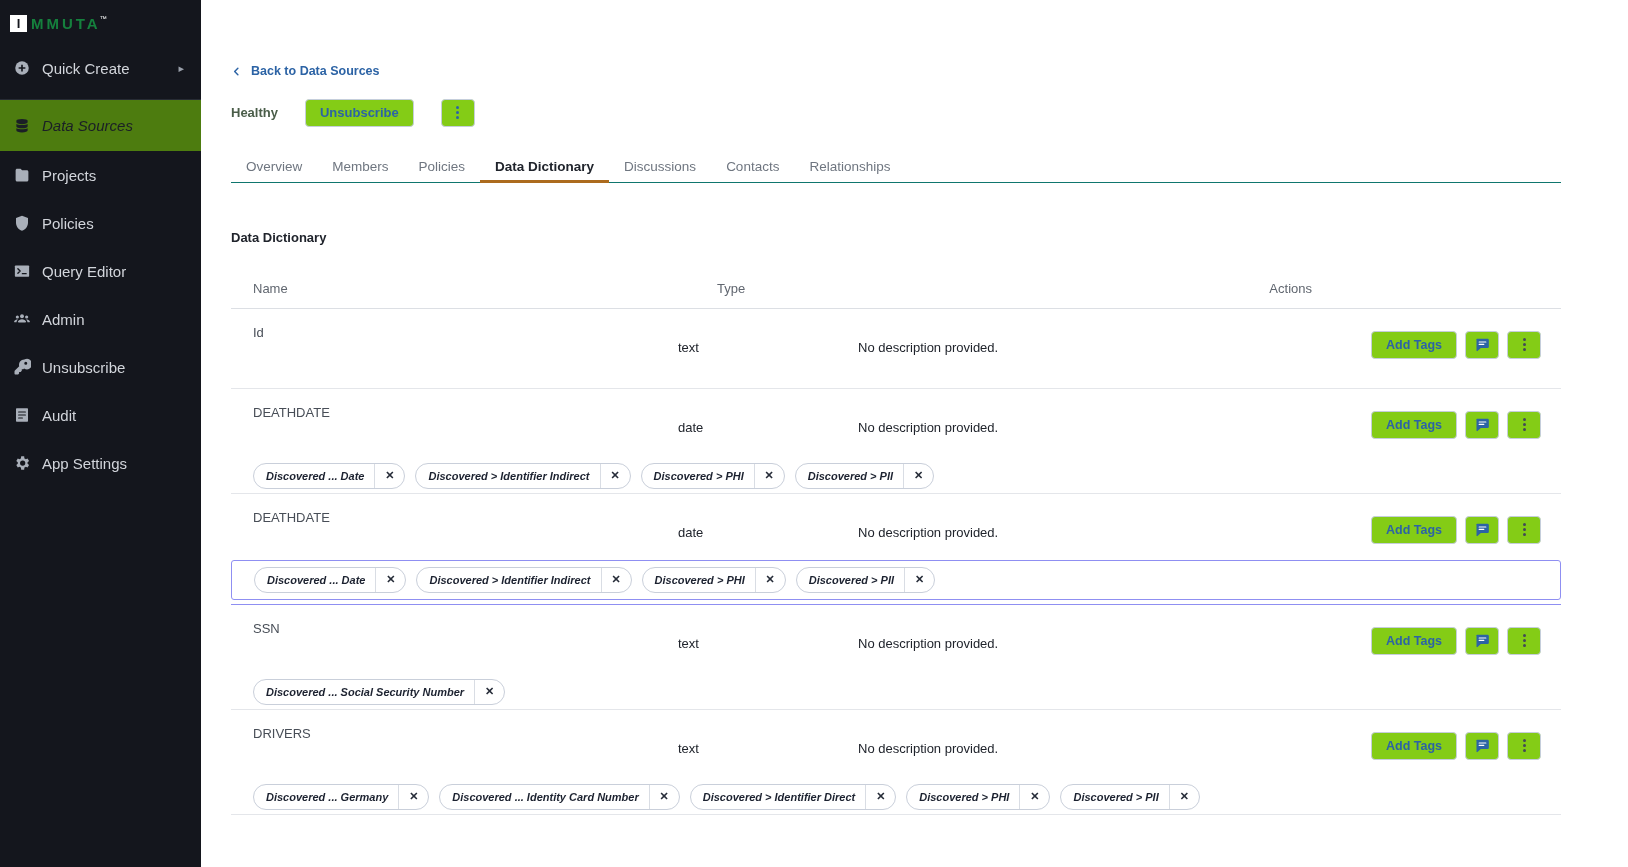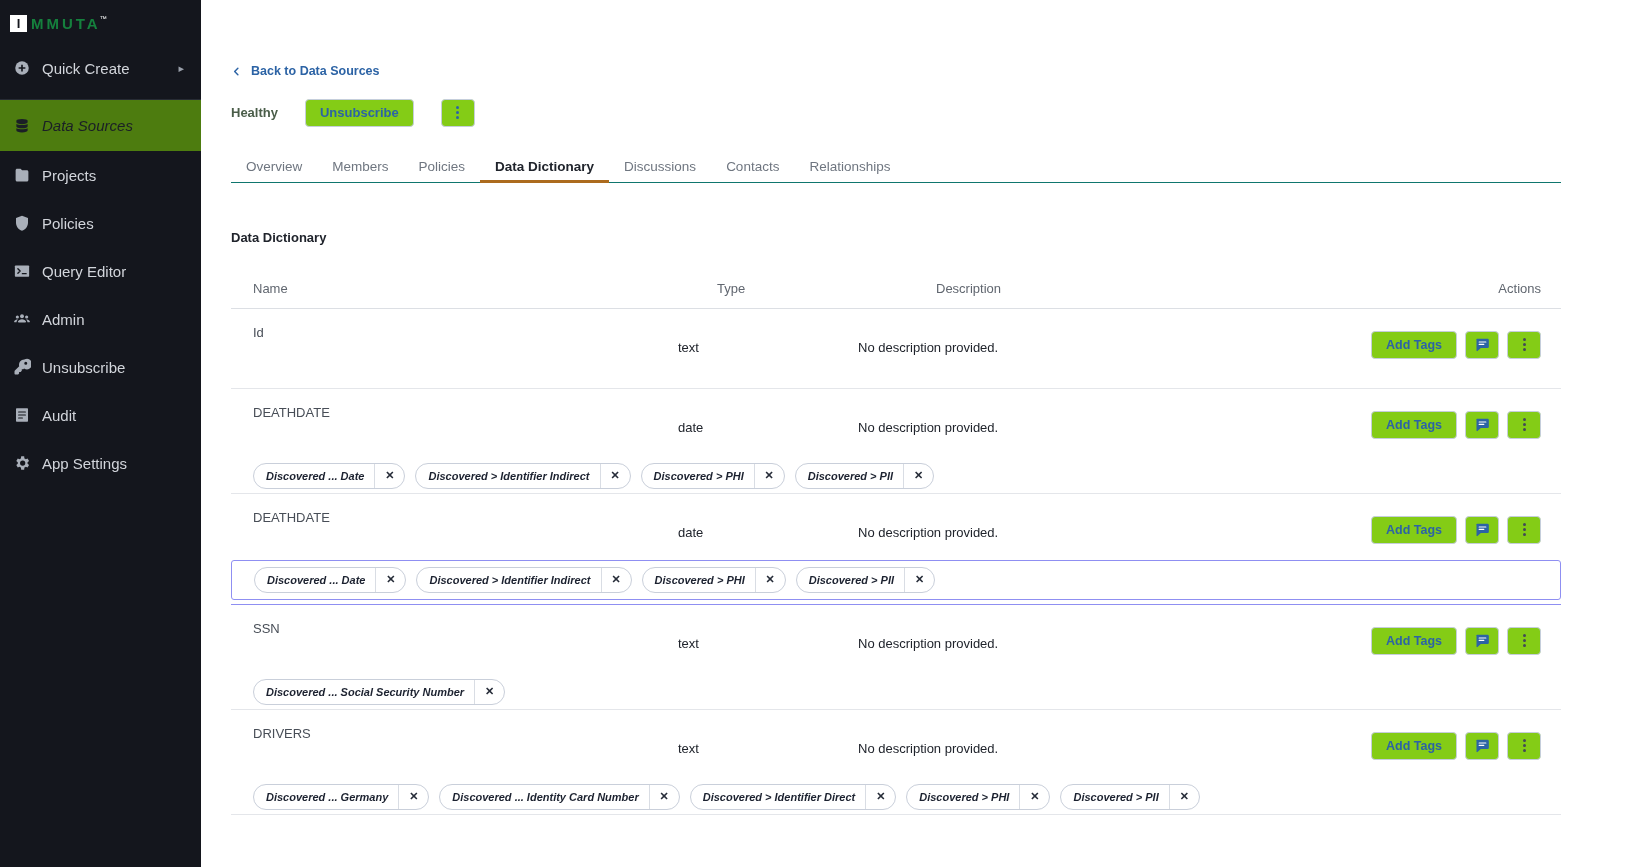--- a/index.html
+++ b/index.html
@@ -252,21 +252,20 @@
         <div class="tab">
     <span class="tab-label">Relationships</span>
   </div>
       </div>
 
     <div class="section-label">Data Dictionary</div>
 
     <div class="table-header row-grid">
       <span>Name</span>
       <span>Type</span>
-      <span>Description</span>
       <span class="col-actions">Actions</span>
     </div>
 
     <div id="dict-rows">
         <div class="dict-row">
     <div class="row-main row-grid">
       <div class="cell-name">Id</div>
       <div class="cell-type">text</div>
       <div class="cell-desc">No description provided.</div>
       <div class="cell-actions">

